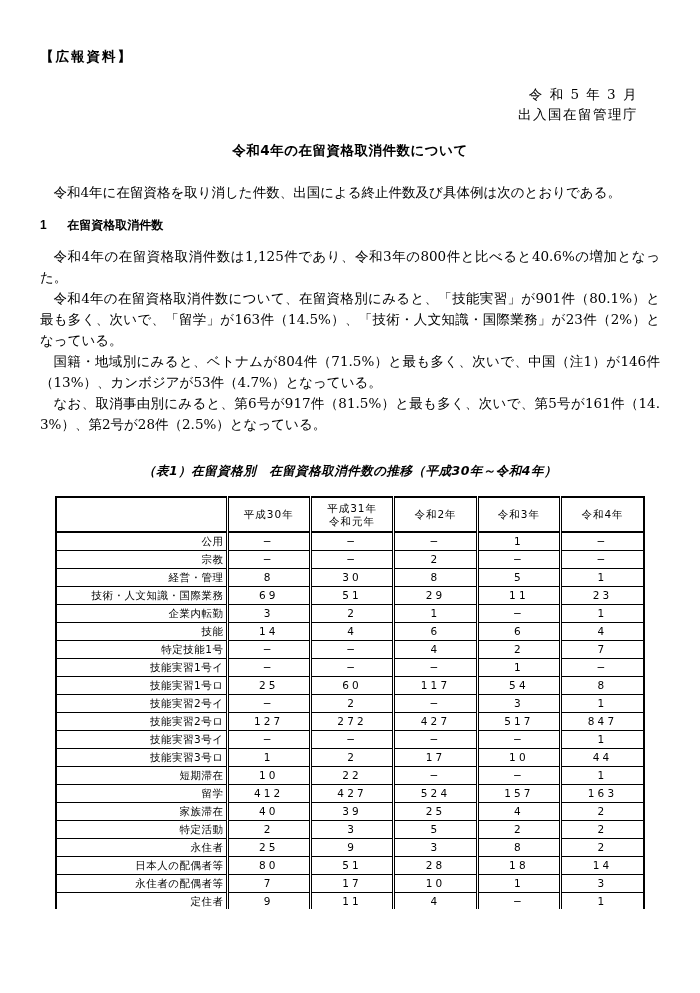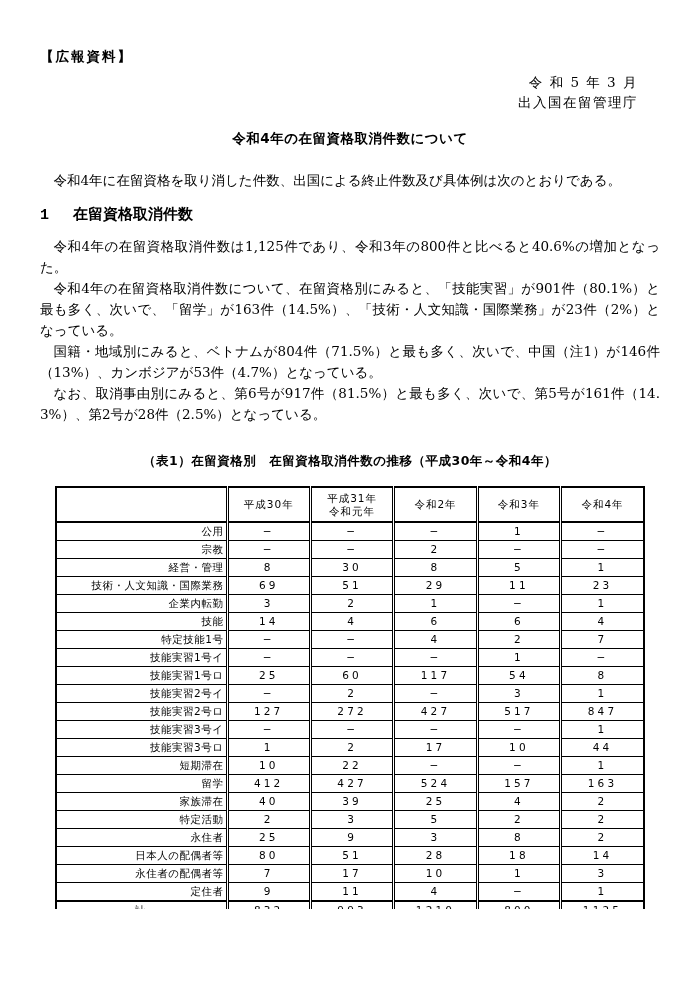--- a/index.html
+++ b/index.html
@@ -13,47 +13,47 @@
     width:700px; height:909px;
     box-sizing:border-box;
     padding:48px 40px 0 40px;
     overflow:hidden;
   }
   .doc-label {
     font-family:"DejaVu Sans","Liberation Sans",sans-serif;
     font-weight:700; font-size:13.5px; letter-spacing:2px;
   }
   .date-block {
-    margin:6px 22px 0 0;
+    margin:18px 22px 0 0;
     text-align:right;
     font-size:13.5px; line-height:20px; letter-spacing:1.5px;
   }
   .doc-title {
     margin-top:18px;
     text-align:center;
     font-family:"DejaVu Sans","Liberation Sans",sans-serif;
     font-weight:700; font-size:13.5px; letter-spacing:0.5px;
   }
   .bodytext { margin-top:22px; font-size:13.5px; line-height:21px; }
   .bodytext p, .sec-body p {
     margin:0; text-indent:1em; text-align:justify;
     word-break:break-all; overflow-wrap:anywhere;
   }
   .sec-heading {
     margin-top:14px;
-    font-family:Liberation Mono, monospace;
-    font-weight:700; font-size:15px;
+    font-family:Liberation Sans, sans-serif;
+    font-weight:700; font-size:12px;
   }
   .sec-heading .sec-num { display:inline-block; min-width:24px; }
   .sec-body { margin-top:12px; font-size:13.5px; line-height:21px; }
   .table-caption {
     margin-top:28px;
     text-align:center;
     font-family:"DejaVu Sans","Liberation Sans",sans-serif;
-    font-weight:700; font-size:12.5px; letter-spacing:0.5px;
+    font-weight:700; font-size:12.5px; letter-spacing:0.5px;font-style:italic;
   }
   table.t1 {
     margin:16px auto 0 auto;
     width:588px; table-layout:fixed;
     border-collapse:collapse;
     border:2.5px solid #000;
     font-family:"DejaVu Sans","Liberation Sans",sans-serif;
     font-size:10.5px;
   }
   table.t1 col.c-label { width:171px; }

